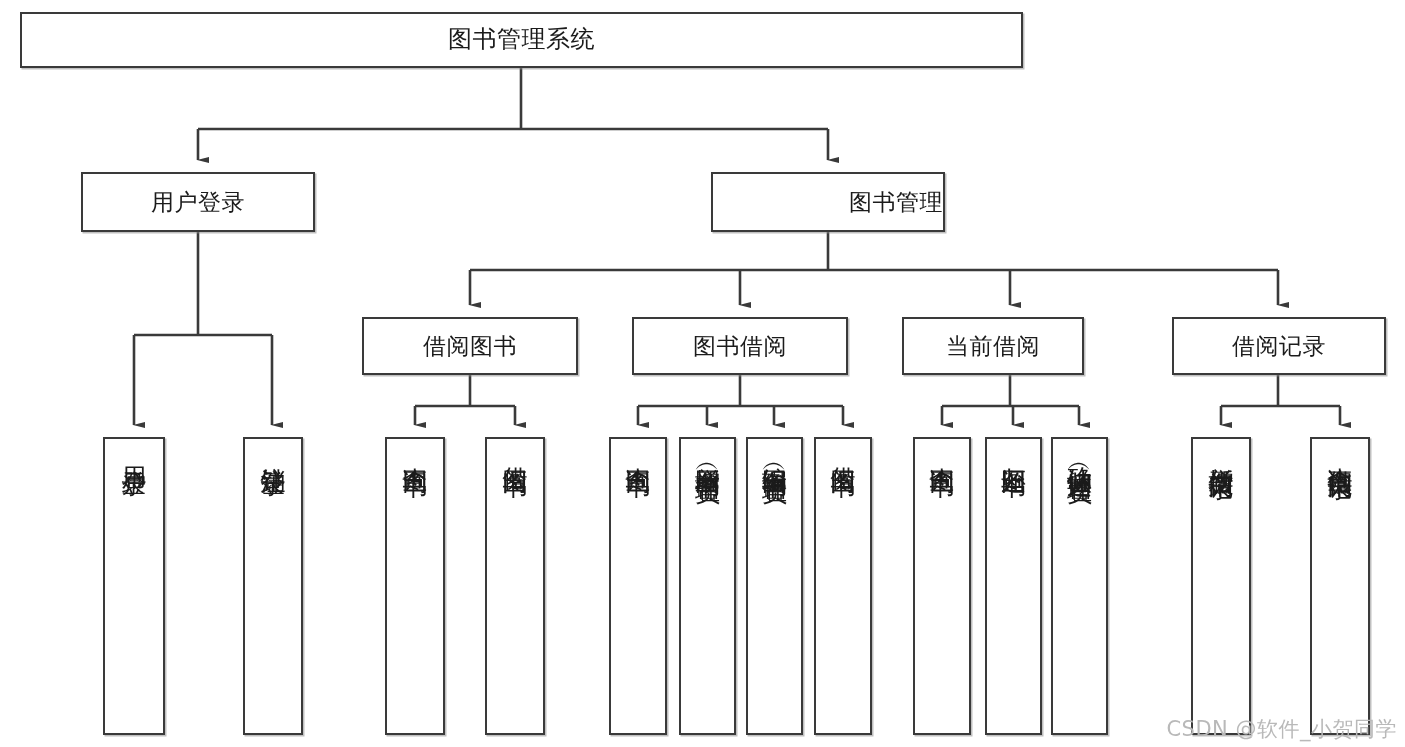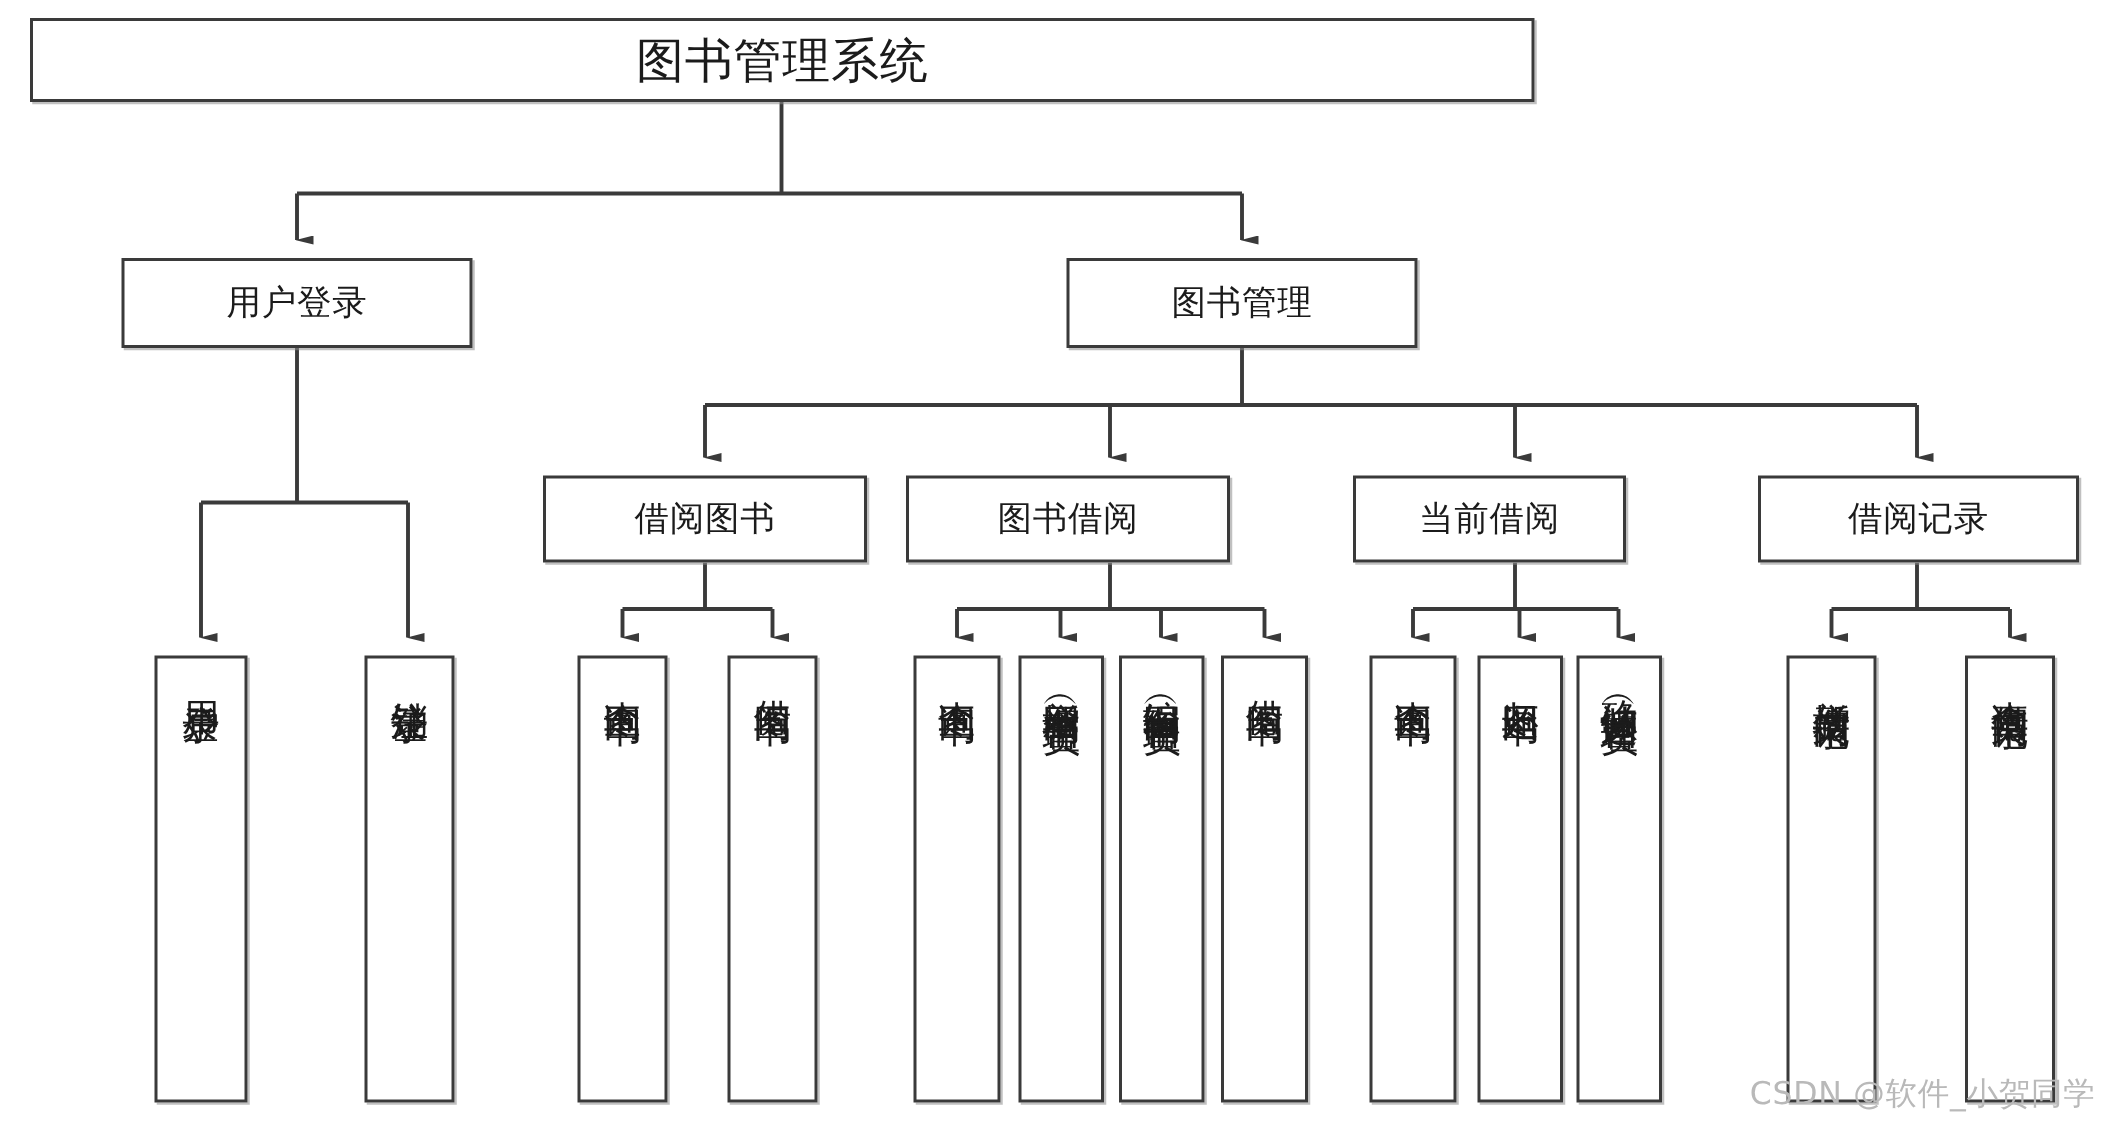--- a/index.html
+++ b/index.html
@@ -42,21 +42,21 @@
     text-align: center;
     line-height: 1.08;
     letter-spacing: 0.5px;
   }
   
   .node.h .lbl {
     font-size: 23px;
     white-space: nowrap;
   }
   .node.root .lbl {
-    font-size: 32px;
+    font-size: 24px;
   }
   
   .node.v {
     align-items: flex-start;
     padding-top: 8px;
   }
   .node.v .lbl {
     writing-mode: vertical-rl;
     text-orientation: upright;
     font-size: 25px;
@@ -123,28 +123,28 @@
       </g>
   </svg>
 
   <div class="node root h" style="left: 20px; top: 12px; width: 1003px; height: 56px;">
     <span class="lbl">图书管理系统</span>
   </div>
 
   <div class="node h" style="left: 81px; top: 172px; width: 234px; height: 60px;">
     <span class="lbl">用户登录</span>
   </div>
-  <div class="node h" style="left: 711px; top: 172px; width: 234px; height: 60px;">
+  <div class="node h" style="left: 711px; top: 172px; width: 234px; height: 60px; justify-content: flex-end;">
     <span class="lbl">图书管理</span>
   </div>
 
   <div class="node h" style="left: 362px; top: 317px; width: 216px; height: 58px;">
     <span class="lbl">借阅图书</span>
   </div>
-  <div class="node h" style="left: 604px; top: 317px; width: 216px; height: 58px;">
+  <div class="node h" style="left: 632px; top: 317px; width: 216px; height: 58px;">
     <span class="lbl">图书借阅</span>
   </div>
   <div class="node h" style="left: 902px; top: 317px; width: 182px; height: 58px;">
     <span class="lbl">当前借阅</span>
   </div>
   <div class="node h" style="left: 1172px; top: 317px; width: 214px; height: 58px; justify-content: center;">
     <span class="lbl">借阅记录</span>
   </div>
 
   <div class="node v" style="left: 103px; top: 437px; width: 62px; height: 298px;">

